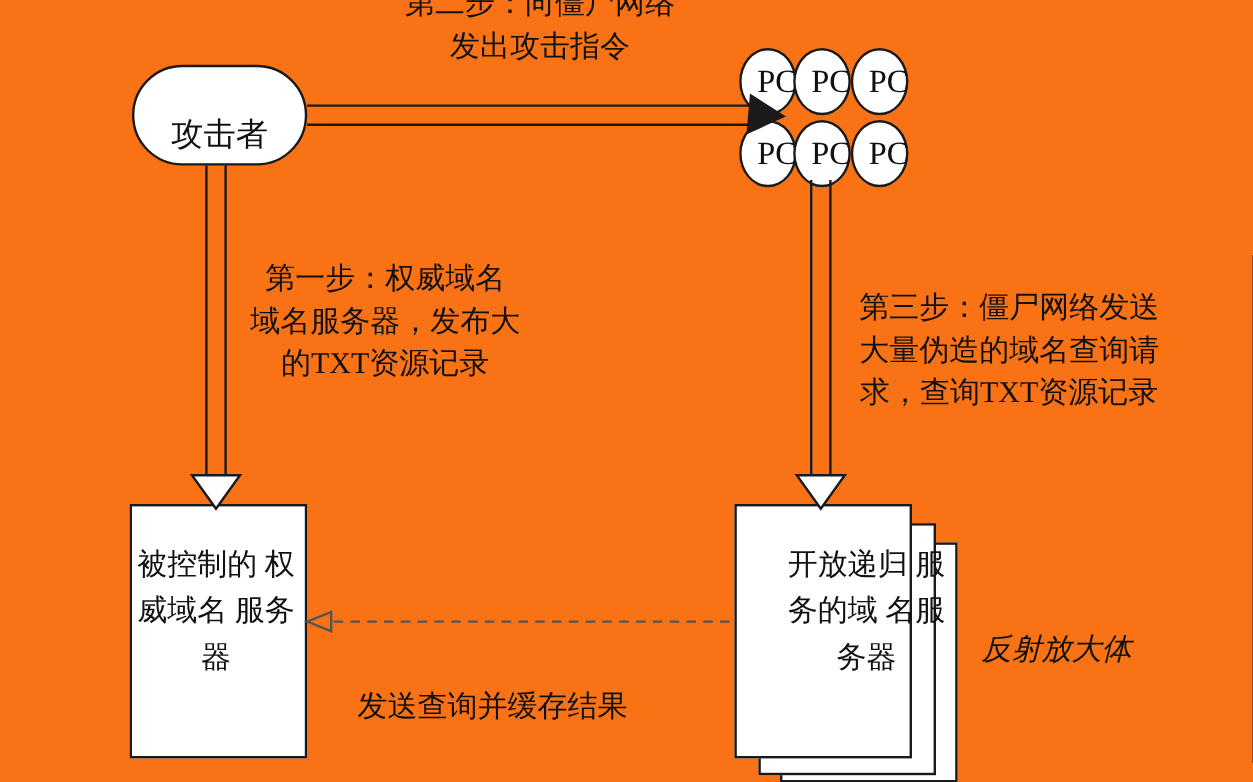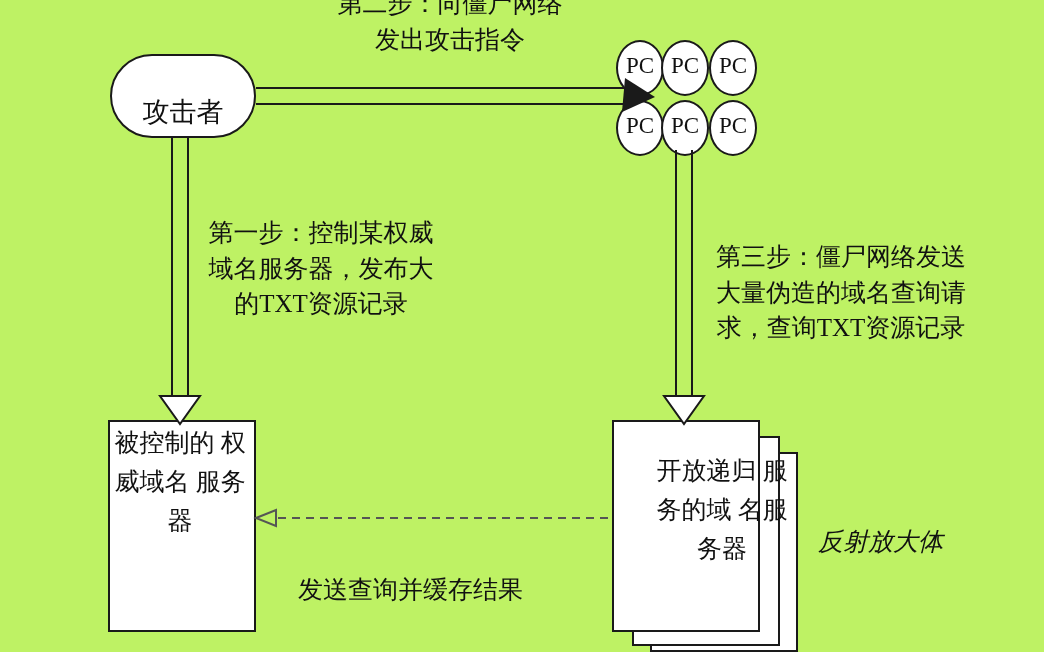--- a/index.html
+++ b/index.html
@@ -4,21 +4,21 @@
 <style>
   html, body {
     margin: 0;
     padding: 0;
     background: #000;
   }
   #canvas {
     position: relative;
     width: 1044px;
     height: 652px;
-    background: #bef264;
+    background: #f97316;
     overflow: hidden;
     font-family: "Liberation Serif", serif;
     color: #111111;
   }
   .txt {
     position: absolute;
     white-space: pre;
     line-height: 1.42;
     font-size: 25px;
     color: #111111;
@@ -52,22 +52,22 @@
     width: 48px;
     height: 56px;
     border: 2px solid #1a1a1a;
     border-radius: 50%;
     background: #fff;
     box-sizing: border-box;
   }
   .pc-label {
     position: absolute;
     width: 48px;
-    text-align: center;
-    font-size: 23px;
+    text-align: right;
+    font-size: 27px;
   }
 
   
   .box {
     position: absolute;
     border: 2px solid #1a1a1a;
     background: #fff;
     box-sizing: border-box;
   }
   .box-label {
@@ -103,30 +103,30 @@
   <div class="pc" style="left:709px; top:40px;"></div>
   <div class="pc-label" style="left:709px; top:53px;">PC</div>
 
   <div class="pc" style="left:616px; top:100px;"></div>
   <div class="pc-label" style="left:616px; top:113px;">PC</div>
   <div class="pc" style="left:661px; top:100px;"></div>
   <div class="pc-label" style="left:661px; top:113px;">PC</div>
   <div class="pc" style="left:709px; top:100px;"></div>
   <div class="pc-label" style="left:709px; top:113px;">PC</div>
 
-  <div class="txt center" style="left:190px; top:215px; width:262px;">第一步：控制某权威
+  <div class="txt center" style="left:190px; top:215px; width:262px;">第一步：权威域名
 域名服务器，发布大
 的TXT资源记录</div>
 
   <div class="txt center" style="left:698px; top:215px; width:286px;margin-top:24px;">第三步：僵尸网络发送
 大量伪造的域名查询请
 求，查询TXT资源记录</div>
 
   <div class="box" style="left:108px; top:420px; width:148px; height:212px;"></div>
-  <div class="box-label" style="left:108px; top:424px; width:144px;">被控制的
+  <div class="box-label" style="left:108px; top:452px; width:144px;">被控制的
 权威域名
 服务器</div>
 
   <div class="box" style="left:650px; top:452px; width:148px; height:200px;"></div>
   <div class="box" style="left:632px; top:436px; width:148px; height:210px;"></div>
   <div class="box" style="left:612px; top:420px; width:148px; height:212px;"></div>
   <div class="box-label" style="left:648px; top:452px; width:148px;">开放递归
 服务的域
 名服务器</div>
 

